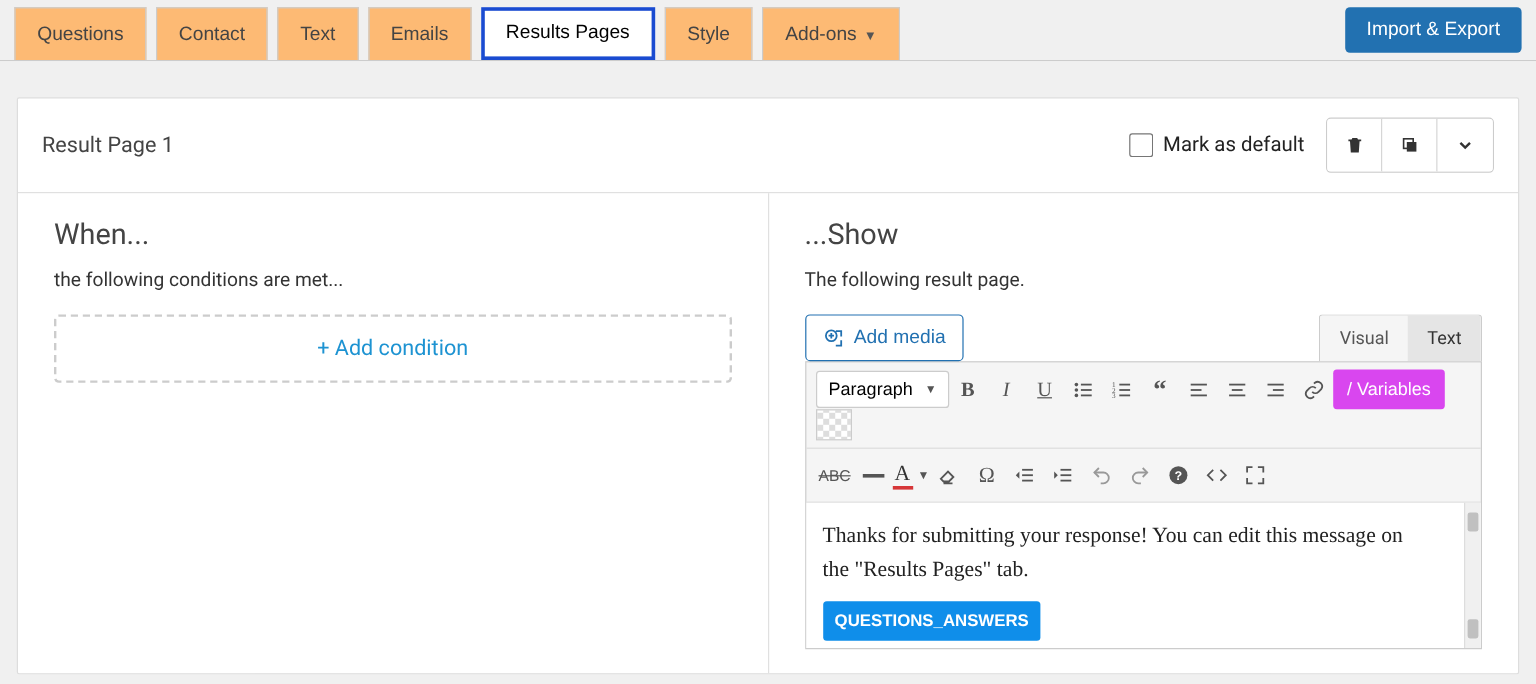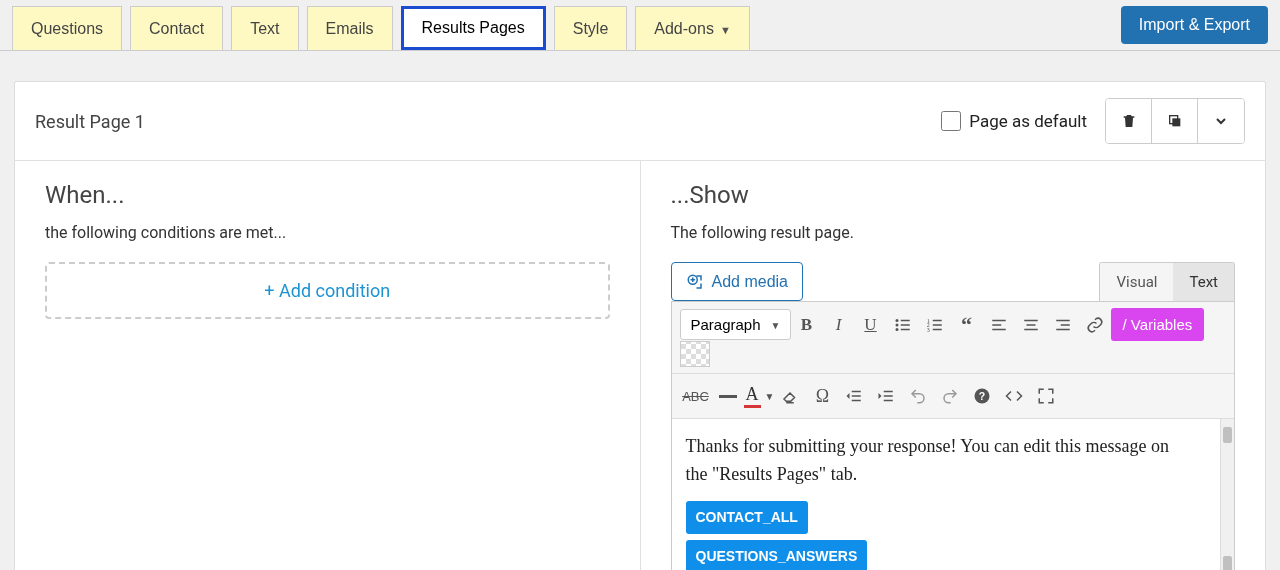--- a/index.html
+++ b/index.html
@@ -11,21 +11,21 @@
   }
   .topbar {
     display: flex;
     align-items: flex-start;
     padding: 6px 12px 0 12px;
     background: #f0f0f0;
     border-bottom: 1px solid #ccc;
   }
   .tabs { display: flex; gap: 8px; flex: 1; }
   .tab {
-    background: #fef9c3;
+    background: #fdba74;
     border: 1px solid #ccc;
     border-bottom: none;
     padding: 10px 18px;
     font-size: 16px;
     color: #444;
     cursor: pointer;
     position: relative;
   }
   .tab .caret {
     display: inline-block;
@@ -159,21 +159,21 @@
   <button class="import-btn">Import &amp; Export</button>
 </div>
 
 <div class="spacer"></div>
 
 <div class="card">
   <div class="card-header">
     <div class="card-title">Result Page 1</div>
     <label class="mark-default">
       <input type="checkbox" style="">
-      <span>Page as default</span>
+      <span>Mark as default</span>
     </label>
     <div class="header-actions">
       <button class="act-btn" title="Delete">
         <svg width="16" height="16" viewBox="0 0 24 24" fill="#333">
             <path d="M6 7h12l-1 14H7L6 7zm3-4h6l1 2h4v2H4V5h4l1-2z"></path>
           </svg>
       </button>
       <button class="act-btn" title="Duplicate">
         <svg width="16" height="16" viewBox="0 0 24 24" fill="#333">
             <rect x="8" y="8" width="12" height="12"></rect>
@@ -348,21 +348,20 @@
                 <polyline points="3 9 3 3 9 3"></polyline>
                 <polyline points="21 9 21 3 15 3"></polyline>
                 <polyline points="3 15 3 21 9 21"></polyline>
                 <polyline points="21 15 21 21 15 21"></polyline>
               </svg>
             </button>
         </div>
 
         <div class="editor-body">
           <p>Thanks for submitting your response! You can edit this message on the "Results Pages" tab.</p>
-          <div><span class="tag-chip">CONTACT_ALL</span></div>
           <div><span class="tag-chip">QUESTIONS_ANSWERS</span></div>
           <div class="scroll-stub">
             <div class="thumb"></div>
             <div class="thumb2"></div>
           </div>
 
         </div>
       </div>
     </div>
   </div>

